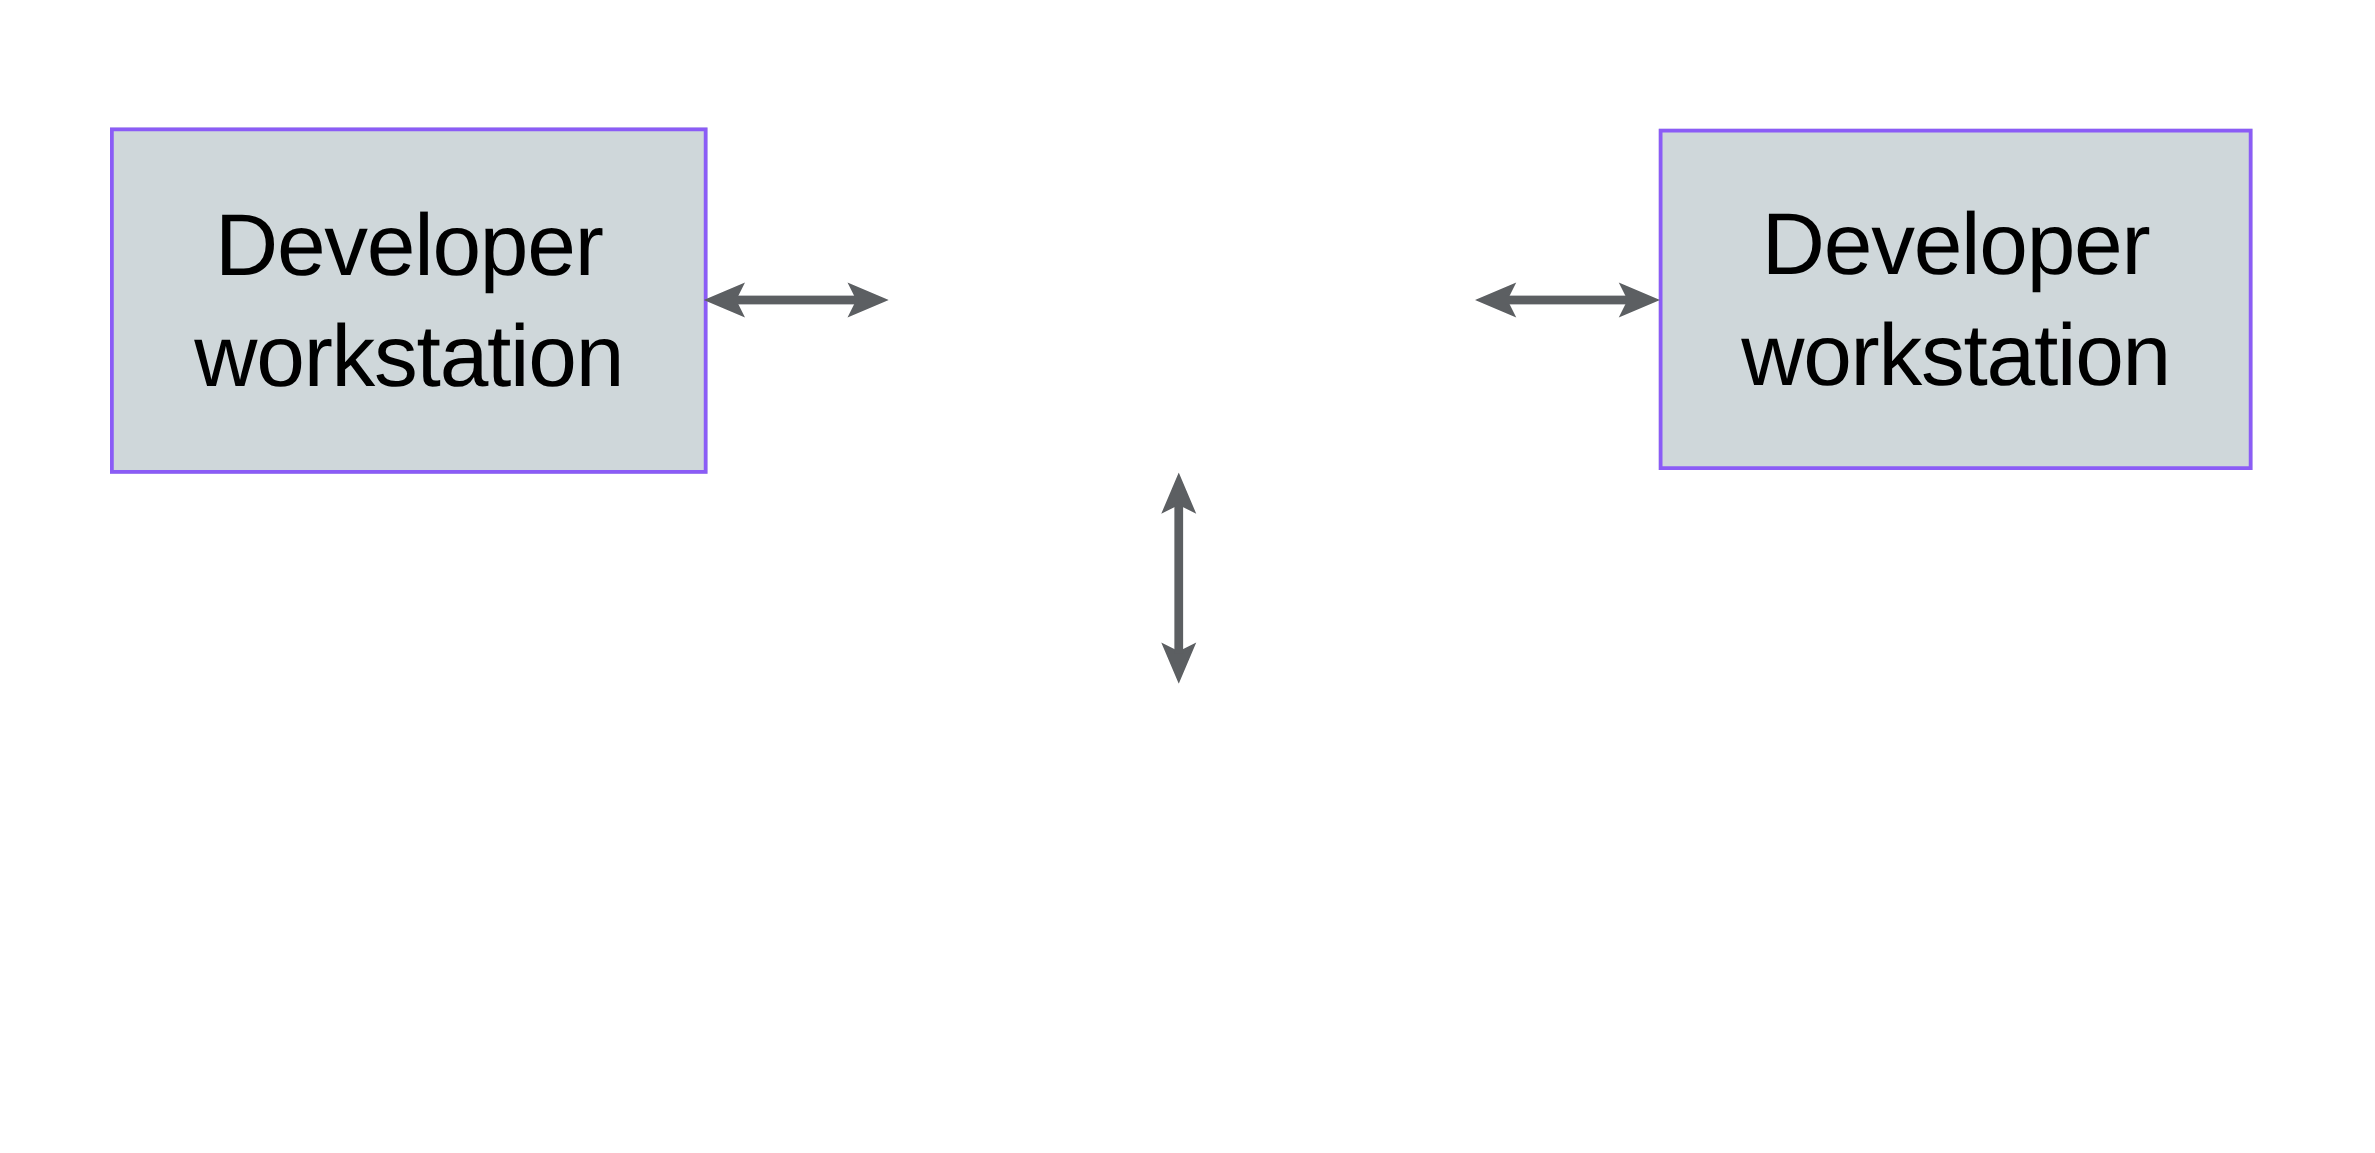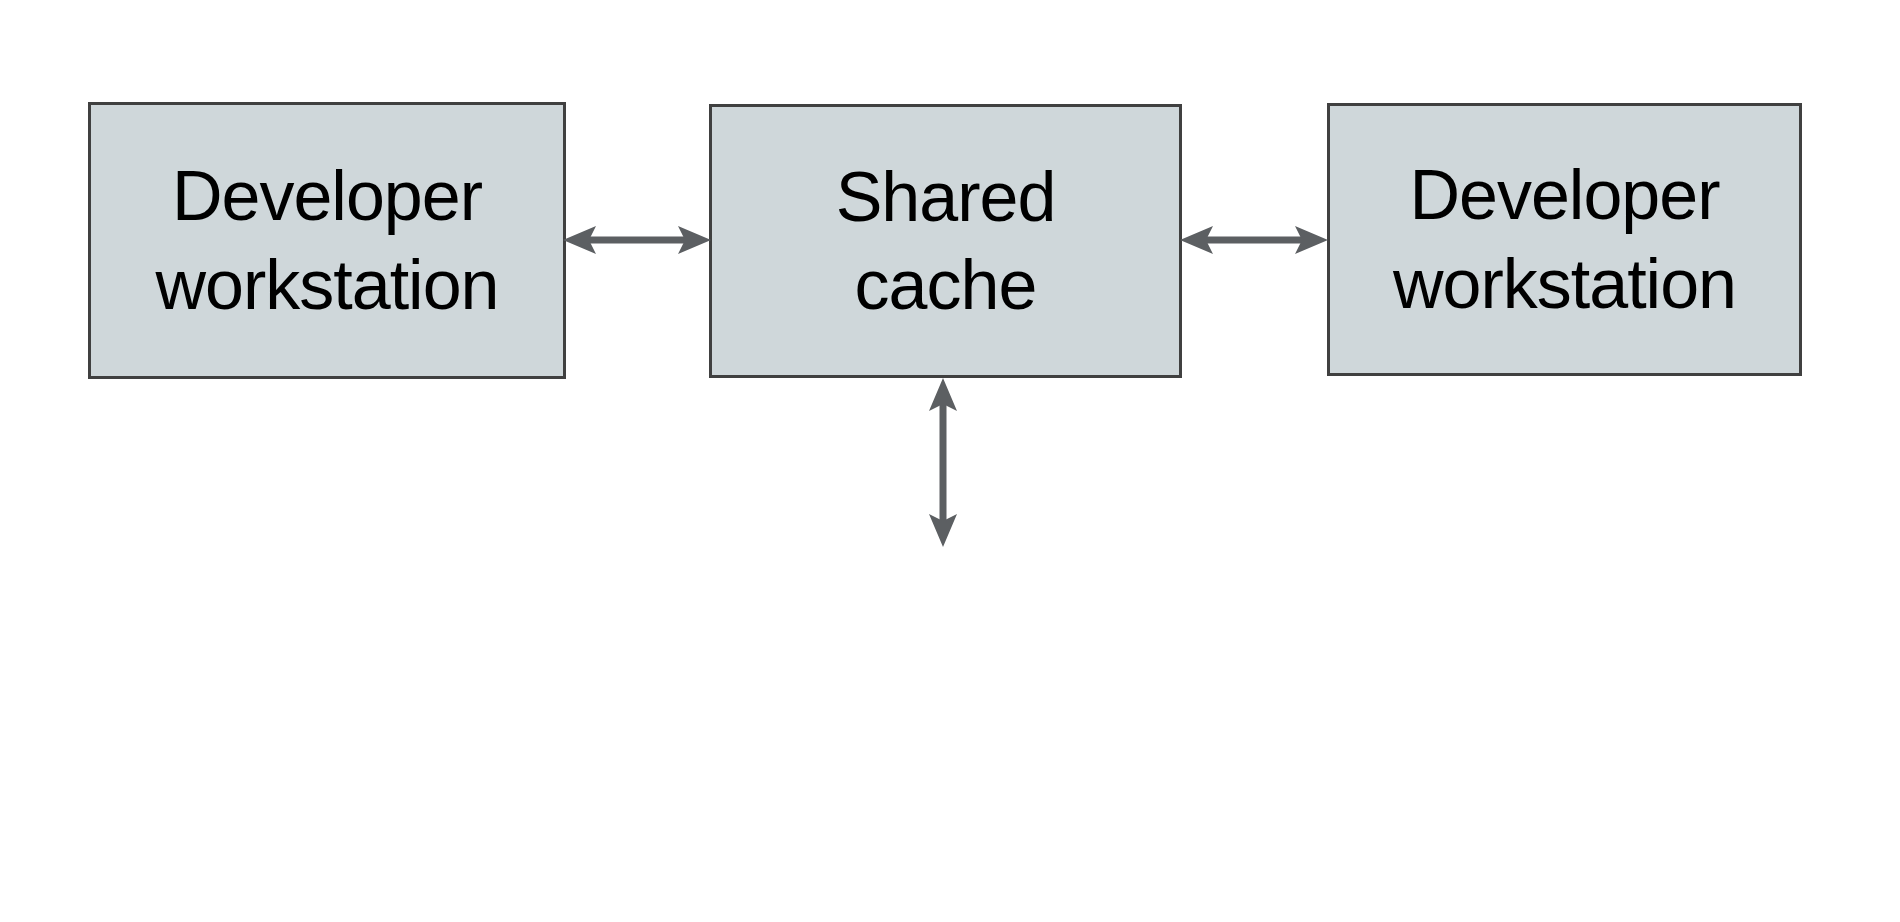--- a/index.html
+++ b/index.html
@@ -12,21 +12,21 @@
     position: relative;
     width: 1900px;
     height: 922px;
     background: #ffffff;
     overflow: hidden;
   }
   .node {
     position: absolute;
     box-sizing: border-box;
     background: #cfd7da;
-    border: 3px solid #404040;
+    border: 3px solid #8b5cf6;
     display: flex;
     align-items: center;
     justify-content: center;
     text-align: center;
   }
   .node-label {
     display: block;
     max-width: 86%;
     font-size: 70px;
     line-height: 1.26;
@@ -46,23 +46,20 @@
 </style>
 </head>
 <body>
 
 <div class="canvas">
 
   <div class="node" id="node-developer-workstation-left">
     <span class="node-label">Developer workstation</span>
   </div>
 
-  <div class="node" id="node-shared-cache">
-    <span class="node-label">Shared cache</span>
-  </div>
 
   <div class="node" id="node-developer-workstation-right">
     <span class="node-label">Developer workstation</span>
   </div>
 
 
   <svg class="edge" id="edge-left-to-cache" viewBox="0 0 148 30">
     <polygon points="0,15 33,1 26,15 33,29" fill="#5c5f62"></polygon>
     <polygon points="148,15 115,1 122,15 115,29" fill="#5c5f62"></polygon>
     <rect x="24" y="11.5" width="100" height="7" fill="#5c5f62"></rect>

